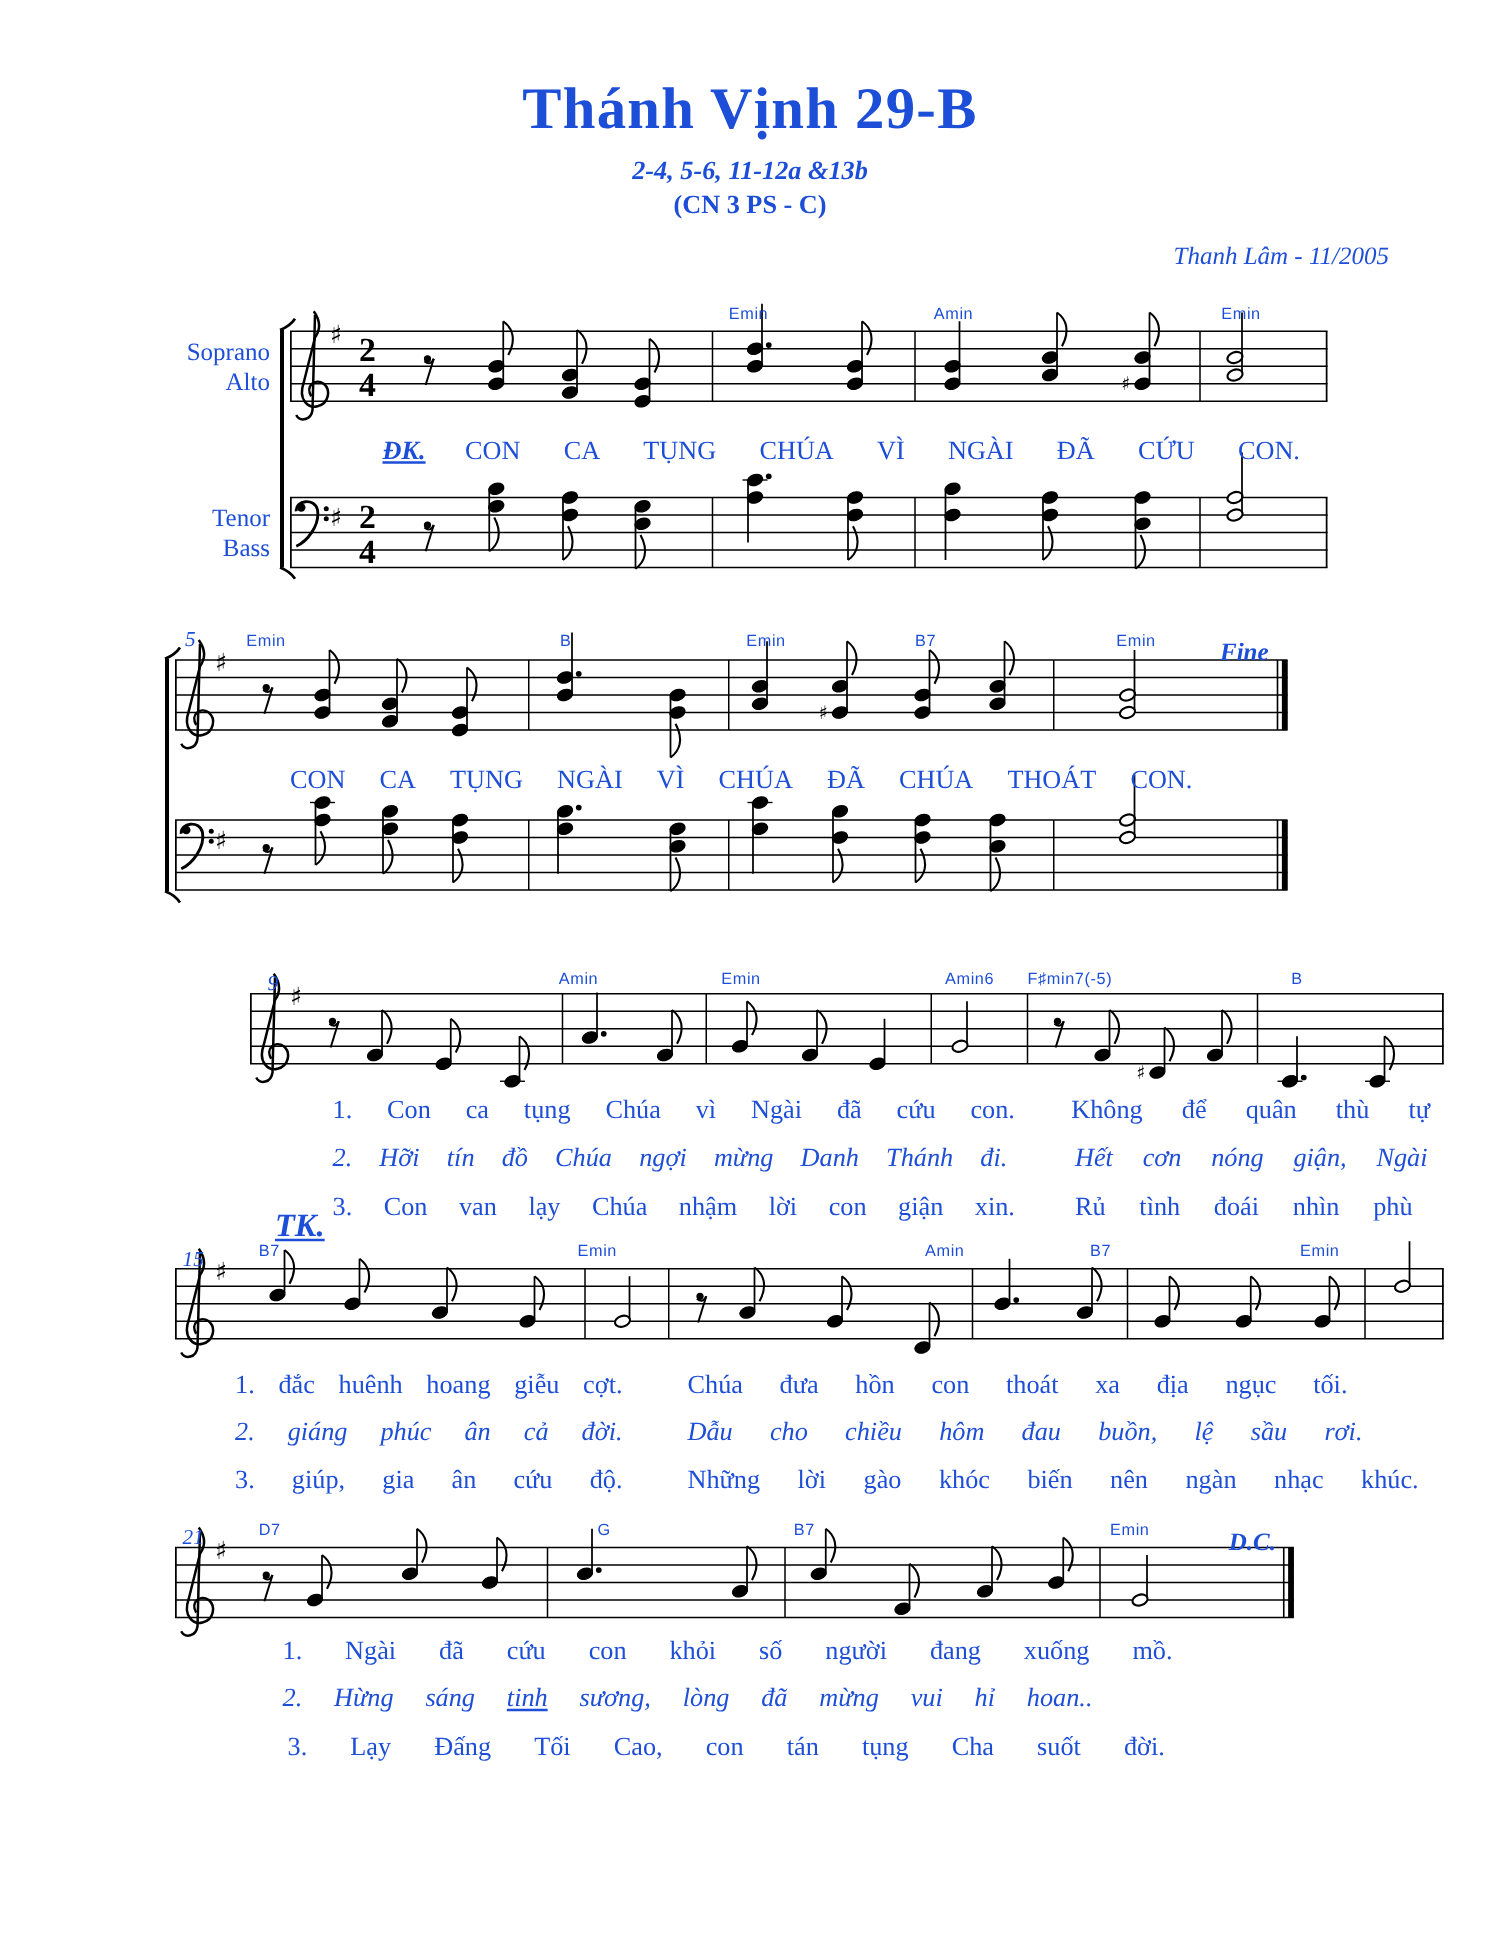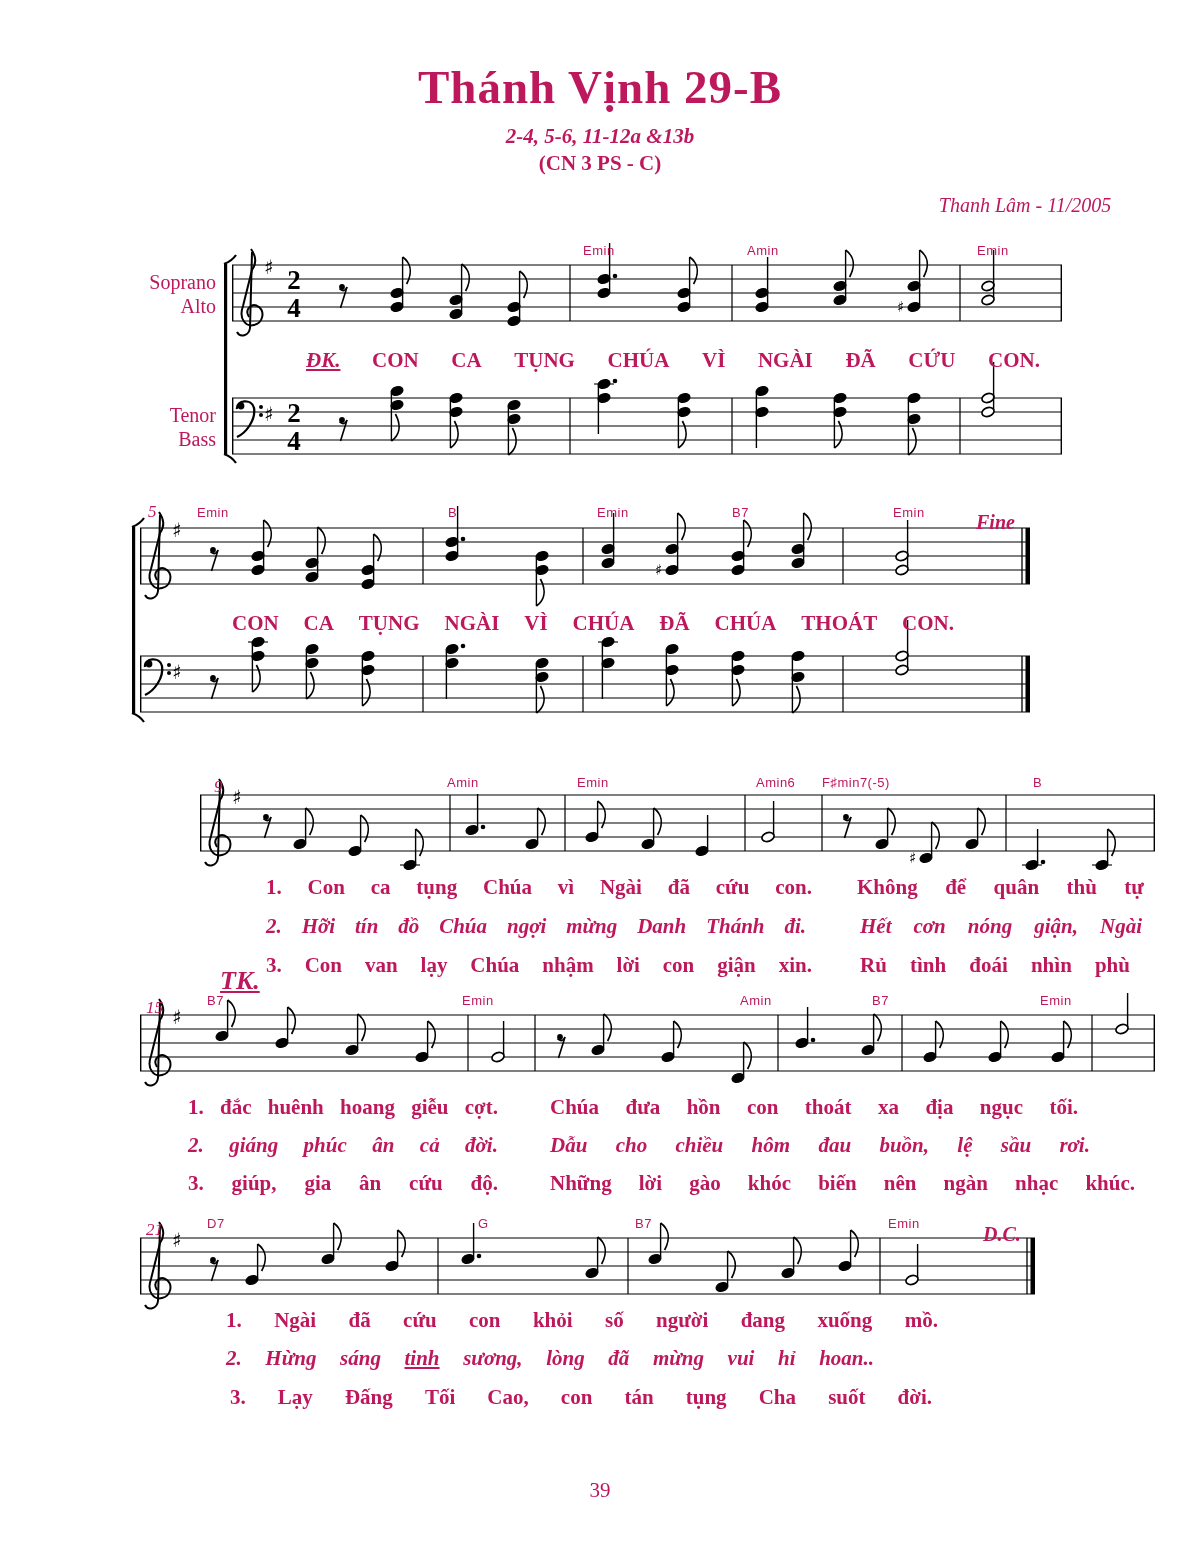--- a/index.html
+++ b/index.html
@@ -1,31 +1,31 @@
 <!DOCTYPE html>
 <html><head>
 <meta charset="utf-8">
 <style>
   html,body{margin:0;padding:0;background:#e8e8e8;}
-  .page{position:relative;width:1200px;height:1553px;background:#ffffff;color:#be185d;
+  .page{position:relative;width:1200px;height:1553px;background:#ffffff;color:#1d4ed8;
         font-family:"Liberation Serif",serif;overflow:hidden;margin:0 auto;}
   .abs{position:absolute;}
   .center{left:0;width:100%;text-align:center;}
   .title{font-size:47px;font-weight:bold;letter-spacing:1px;}
   .subtitle{font-size:21px;font-weight:bold;font-style:italic;}
   .reference{font-size:21px;font-weight:bold;}
   .linkline{font-size:22px;}
   .author{font-size:20px;font-style:italic;text-align:center;}
   .slabel{position:absolute;width:100px;text-align:right;font-size:20px;}
   .chord{position:absolute;font-family:"Liberation Sans","DejaVu Sans",sans-serif;
          font-size:13px;letter-spacing:.5px;white-space:nowrap;}
   .mnum{position:absolute;font-style:italic;font-size:17px;}
   .mark{position:absolute;font-weight:bold;font-style:italic;font-size:20px;}
   .jrow{position:absolute;display:flex;justify-content:space-between;
-        font-size:21px;white-space:nowrap;font-weight:bold;}
+        font-size:21px;white-space:nowrap;}
   .it{font-style:italic;}
   .bold{font-weight:bold;}
   .ud{text-decoration:underline;}
   .staff-svg{position:absolute;overflow:visible;}
   .pageno{font-size:21px;}
 </style>
 </head>
 <body>
 
 <div class="page">
@@ -672,14 +672,13 @@
       <span>Tối</span>
       <span>Cao,</span>
       <span>con</span>
       <span>tán</span>
       <span>tụng</span>
       <span>Cha</span>
       <span>suốt</span>
       <span>đời.</span>
     </div>
 
-  <div class="abs center pageno" style="top:1478px">39</div>
 </div>
 
 </body></html>

